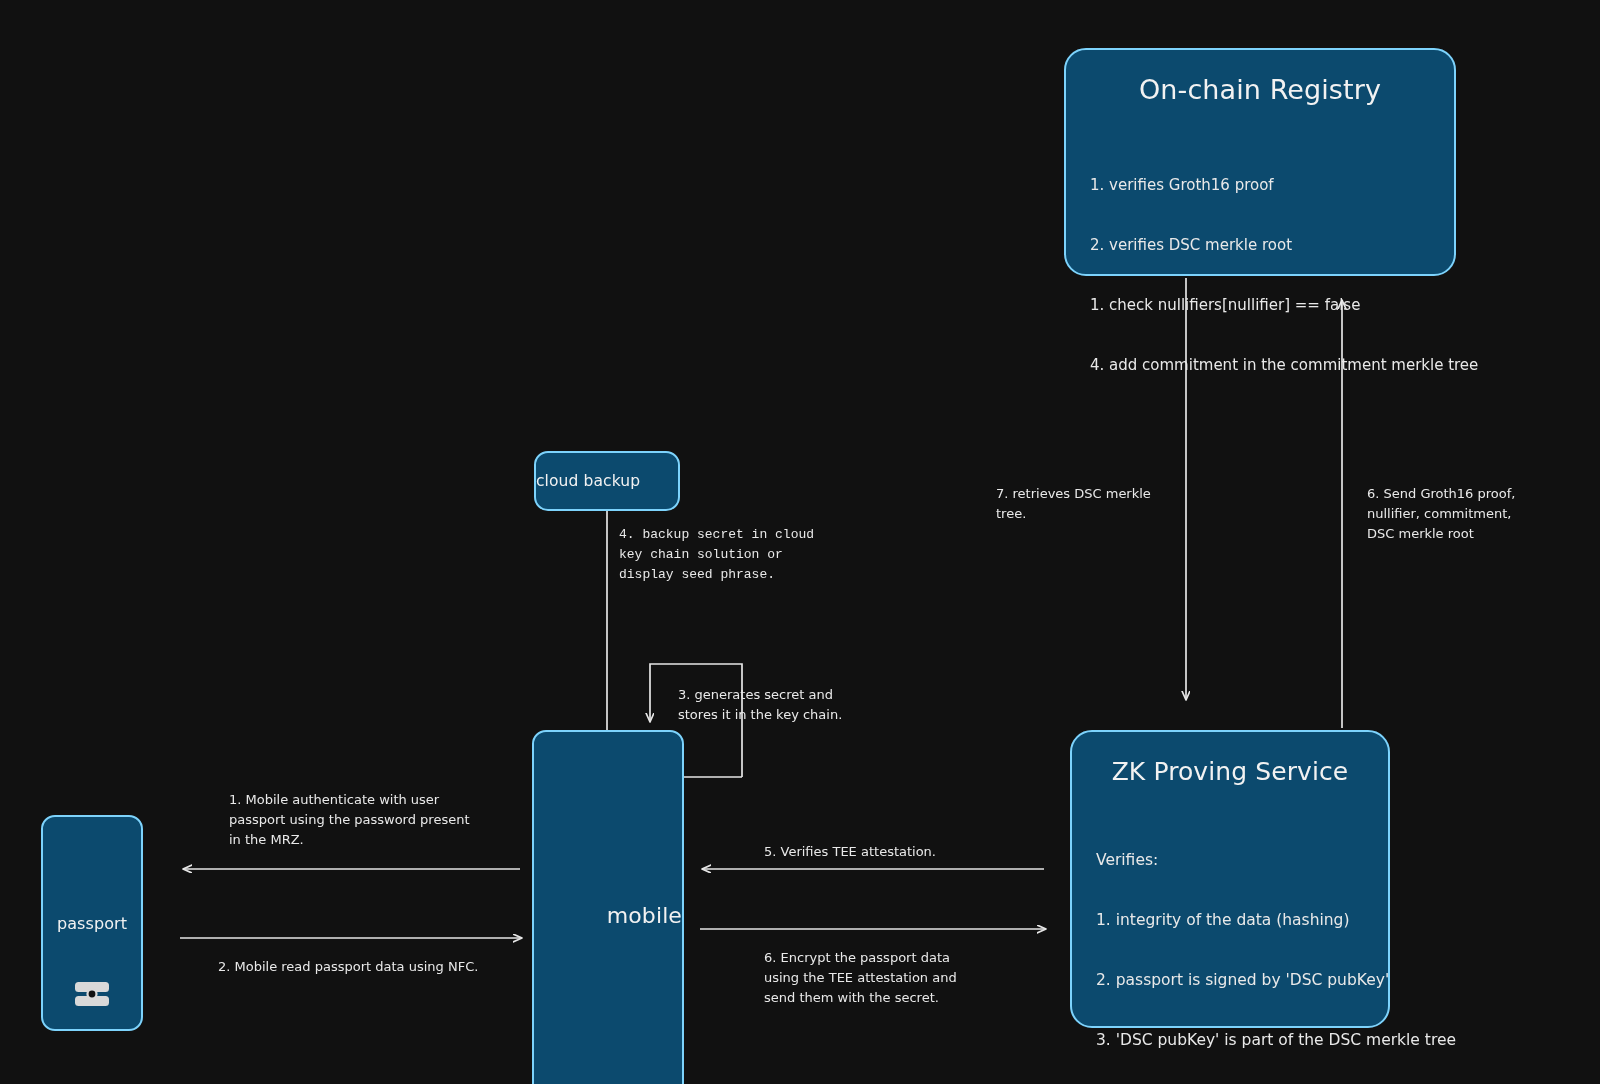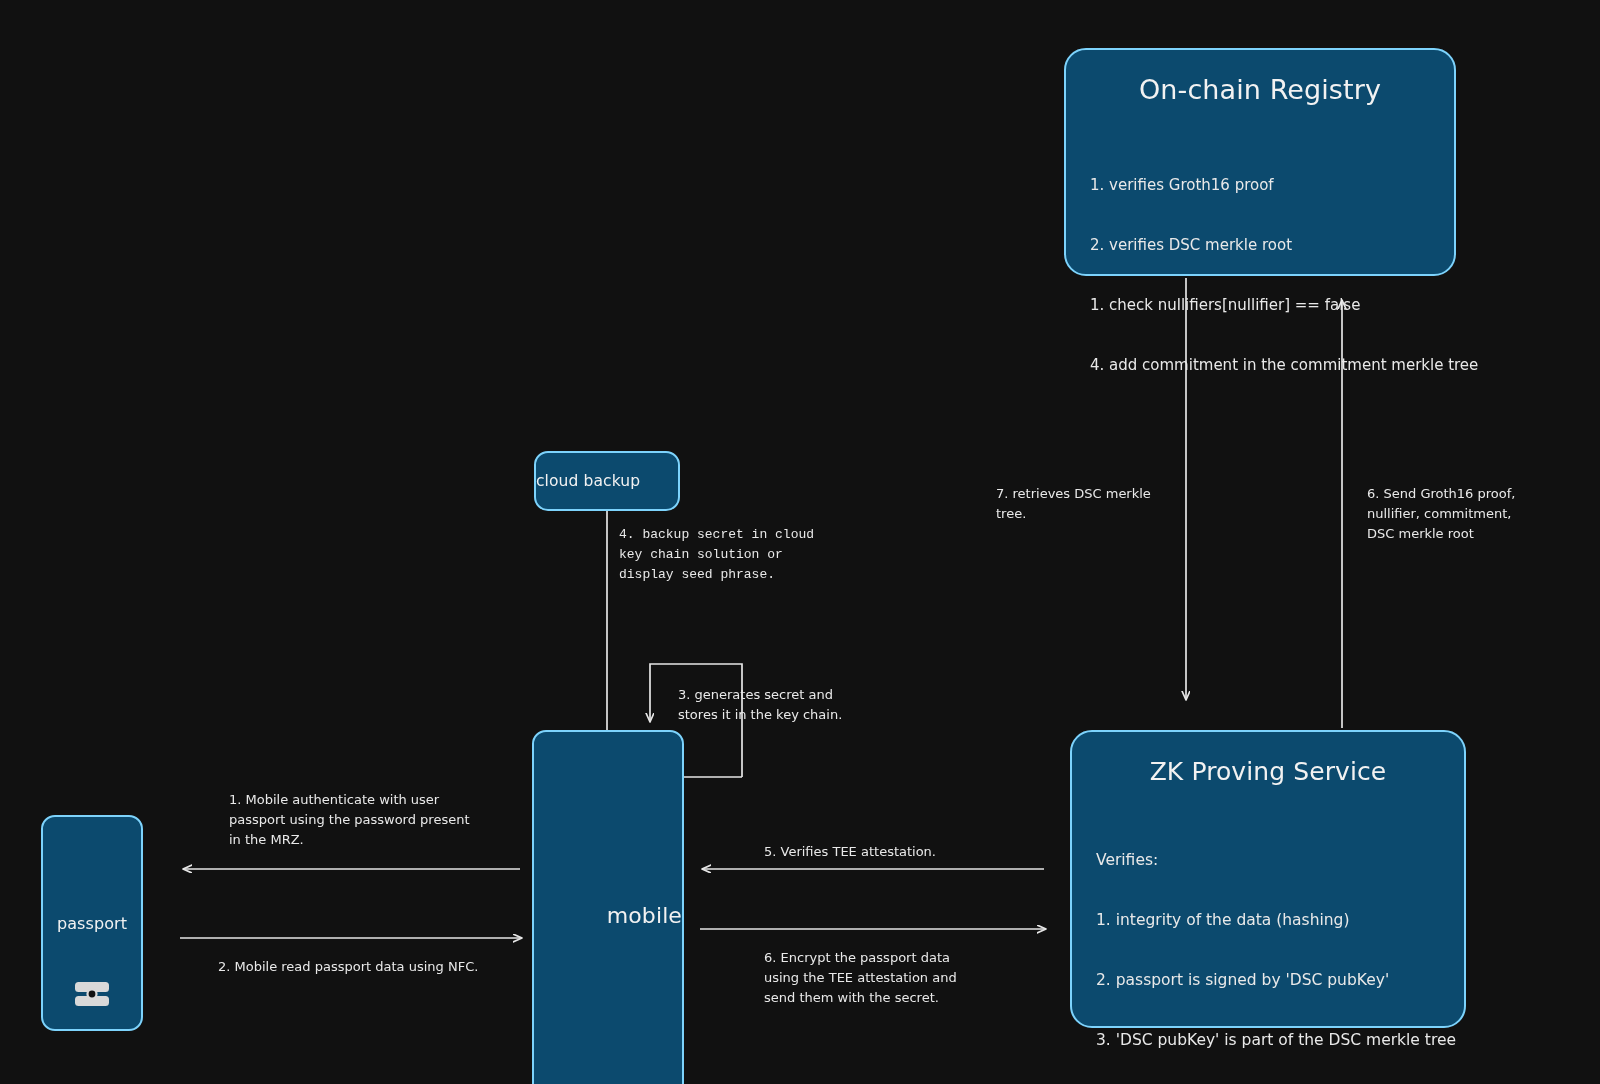--- a/index.html
+++ b/index.html
@@ -44,21 +44,21 @@
 
   
   #node-registry {
     left: 1064px; top: 48px; width: 392px; height: 228px;
     border-radius: 22px;
   }
   #node-registry .node-title { font-size: 27px; margin-top: 24px; }
   #node-registry .node-lines { margin: 30px 0 0 24px; font-size: 15px; line-height: 20px; }
 
   #node-zk {
-    left: 1070px; top: 730px; width: 396px; height: 298px;
+    left: 1070px; top: 730px; width: 320px; height: 298px;
     border-radius: 22px;
   }
   #node-zk .node-title { font-size: 25px; margin-top: 22px; line-height: 36px; }
   #node-zk .node-lines { margin: 20px 0 0 24px; font-size: 15.5px; line-height: 20px; }
 
   #node-cloud {
     left: 534px; top: 403px; width: 146px; height: 60px;
     display: flex; align-items: center; justify-content: flex-start; margin-top: 48px;
   }
   #node-cloud .node-title { font-size: 15.5px; }

